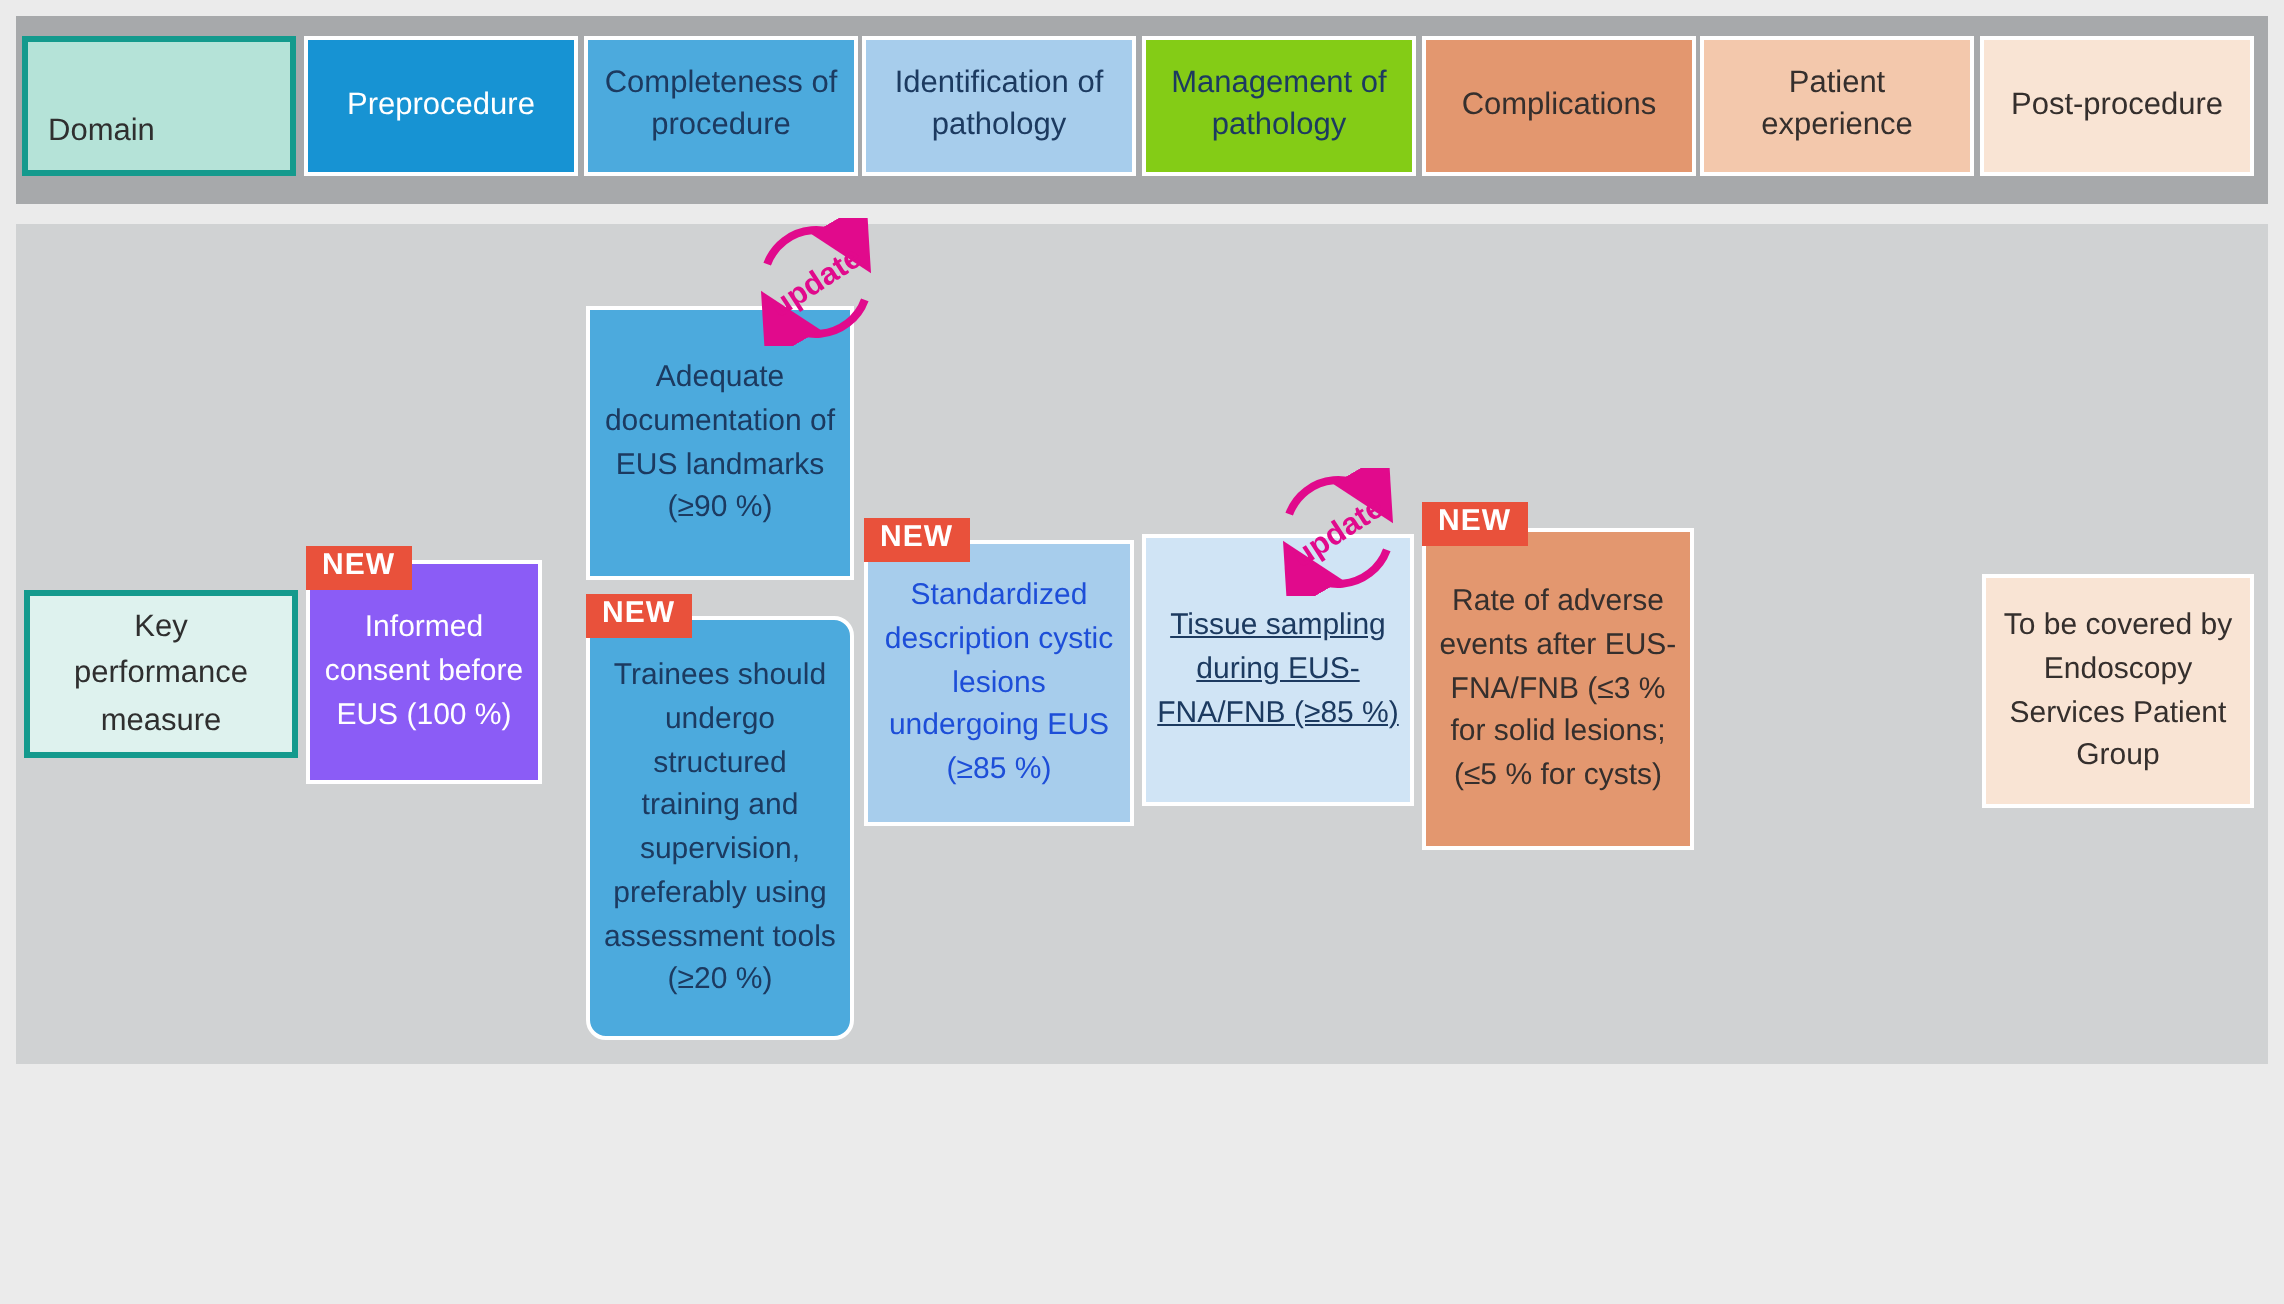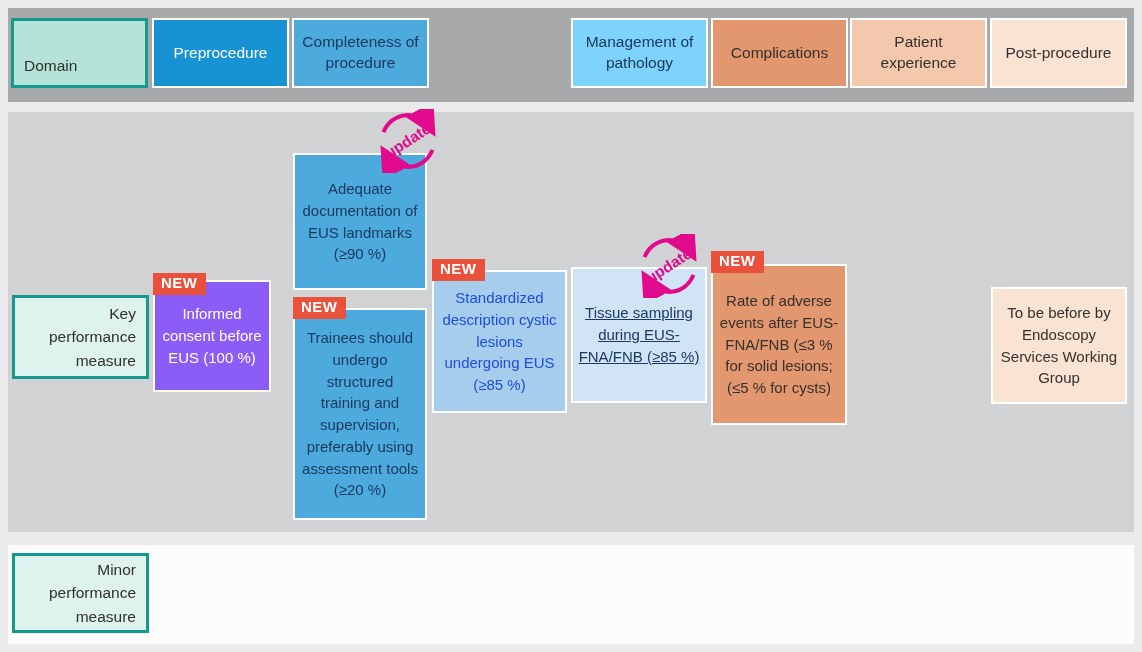--- a/index.html
+++ b/index.html
@@ -20,41 +20,41 @@
     box-sizing:border-box; border:2px solid #ffffff;
     display:flex; align-items:center; justify-content:center;
     text-align:center; font-size:15.5px; line-height:1.35; padding:2px 6px;
   }
   .hc1 { left:3px;    border:3px solid #149a8d; background:#b5e3d8;
          align-items:flex-end; justify-content:flex-start; text-align:right;
          padding:8px 10px; }
   .hc2 { left:144px;  background:#1793d3; color:#ffffff; }
   .hc3 { left:284px;  background:#4caadd; color:#1c3a60; }
   .hc4 { left:423px;  background:#a7cdec; color:#1c3a60; }
-  .hc5 { left:563px;  background:#7dd3fc; color:#1c3a60; }
+  .hc5 { left:563px;  background:#84cc16; color:#1c3a60; }
   .hc6 { left:703px;  background:#e3976f; color:#352f2d; }
   .hc7 { left:842px;  background:#f3c8ac; color:#352f2d; }
   .hc8 { left:982px;  background:#f9e4d4; color:#352f2d; }
 
   
   .mbox {
     position:absolute; box-sizing:border-box; border:2px solid #ffffff;
     display:flex; align-items:center; justify-content:center;
     text-align:center; font-size:15px; line-height:1.45; padding:3px 5px;
     z-index:1;
   }
   .label-box {
     position:absolute; box-sizing:border-box; border:3px solid #149a8d;
     background:#def2ee; display:flex; align-items:center;
-    text-align:right; font-size:15.5px; line-height:1.5; padding:4px 10px;
+    text-align:center; font-size:15.5px; line-height:1.5; padding:4px 10px;
   }
   .kbox   { left:4px;   top:183px; width:137px; height:84px; }
   .m-consent      { left:145px; top:168px; width:118px; height:112px; background:#8b5cf6; color:#ffffff; }
   .m-adequate     { left:285px; top:41px;  width:134px; height:137px; background:#4caadd; color:#1c3a60; }
-  .m-trainees     { left:285px; top:196px; width:134px; height:212px; background:#4caadd; color:#1c3a60; }
+  .m-trainees     { left:285px; top:196px; width:134px; height:212px; background:#4caadd; color:#1c3a60;border-radius:10px; }
   .m-standardized { left:424px; top:158px; width:135px; height:143px; background:#a7cdec; color:#1d4ed8; }
   .m-tissue       { left:563px; top:155px; width:136px; height:136px; background:#d0e4f5; color:#1c3a60;text-decoration:underline; }
   .m-adverse      { left:703px; top:152px; width:136px; height:161px; background:#e3976f; color:#352f2d; padding:3px 4px; }
   .m-covered      { left:983px; top:175px; width:136px; height:117px; background:#f9e4d4; color:#352f2d; }
 
   .new-badge {
     position:absolute; z-index:3; background:#e9513b; color:#ffffff;
     font-weight:bold; font-size:15px; letter-spacing:0.5px;
     padding:1px 8px 3px; line-height:1.2;
   }
@@ -75,20 +75,21 @@
 </style>
 </head>
 <body>
 
 <div class="page">
 
   <div class="band band-top">
     <div class="hcell hc1">Domain</div>
     <div class="hcell hc2">Preprocedure</div>
     <div class="hcell hc3">Completeness of procedure</div>
+    <div class="hcell hc4">Identification of pathology</div>
     <div class="hcell hc5">Management of pathology</div>
     <div class="hcell hc6">Complications</div>
     <div class="hcell hc7">Patient experience</div>
     <div class="hcell hc8">Post-procedure</div>
   </div>
 
   <div class="band band-main">
 
     <div class="label-box kbox">Key performance measure</div>
 
@@ -121,20 +122,17 @@
       </defs>
       <path d="M7.6,23.1 A26,26 0 0 1 54.5,19" fill="none" stroke="#e10a8c" stroke-width="4" marker-end="url(#arrw2)"></path>
       <path d="M56.4,40.9 A26,26 0 0 1 9.5,45" fill="none" stroke="#e10a8c" stroke-width="4" marker-end="url(#arrw2)"></path>
       <text x="32" y="37" text-anchor="middle" transform="rotate(-33 32 32)">update</text>
     </svg>
     <div class="mbox m-tissue">Tissue sampling during EUS-FNA/FNB (≥85 %)</div>
 
     <div class="new-badge nb4">NEW</div>
     <div class="mbox m-adverse">Rate of adverse events after EUS-FNA/FNB (≤3 % for solid lesions; (≤5 % for cysts)</div>
 
-    <div class="mbox m-covered">To be before by Endoscopy Services Working Group</div>
+    <div class="mbox m-covered">To be covered by Endoscopy Services Patient Group</div>
   </div>
 
-  <div class="band band-bottom">
-    <div class="label-box minorbox">Minor performance measure</div>
-  </div>
 
 </div>
 
 </body></html>

